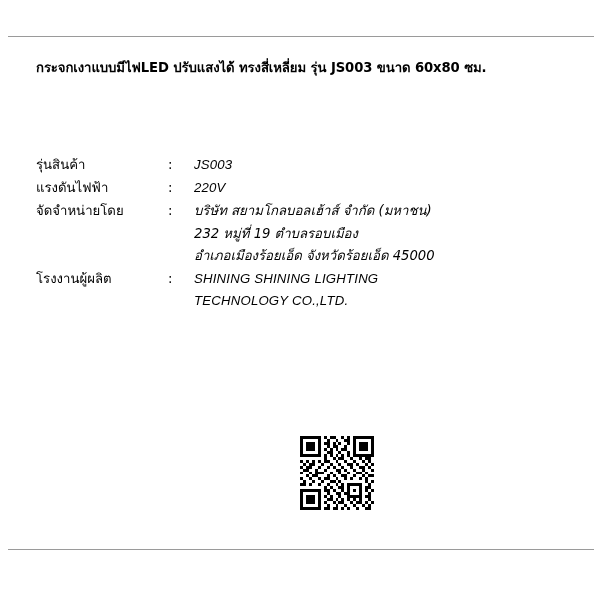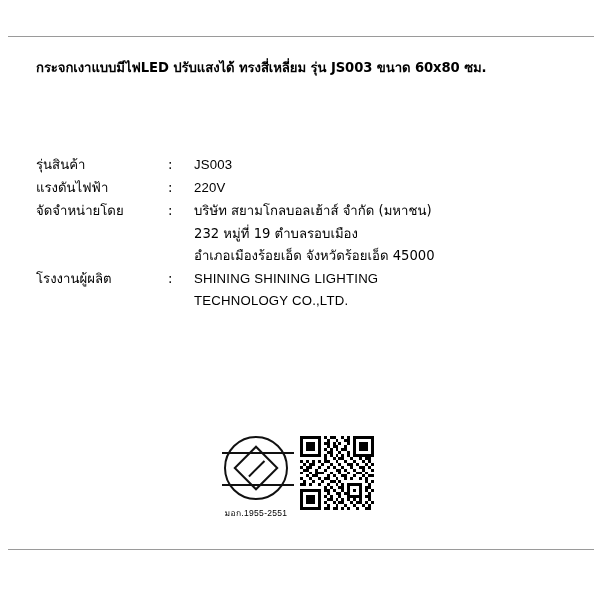--- a/index.html
+++ b/index.html
@@ -67,20 +67,21 @@
     width: 26px;
     padding-bottom: 10px !important;
     text-align: left;
   }
   .c-value {
     padding-bottom: 10px !important;
   }
   .val-line {
     display: block;
     white-space: nowrap;
+    font-style: italic;
   }
   .val-line + .val-line {
     margin-top: 9px;
   }
   .latin {
     font-family: "Liberation Sans", sans-serif;
     letter-spacing: 0.2px;
   }
 
   
@@ -191,28 +192,20 @@
         <td class="c-value">
           <span class="val-line latin">SHINING SHINING LIGHTING</span>
           <span class="val-line latin">TECHNOLOGY CO.,LTD.</span>
         </td>
       </tr>
     </tbody>
   </table>
 
   <div class="logos">
 
-    <div class="tis-wrap">
-      <div class="tis-circle">
-        <div class="tis-bar b1"></div>
-        <div class="tis-bar b2"></div>
-        <div class="tis-diamond"></div>
-      </div>
-      <div class="tis-caption">มอก.1955-2551</div>
-    </div>
 
     <svg class="qr" viewBox="0 0 25 25" shape-rendering="crispEdges" aria-hidden="true">
       <rect x="0" y="0" width="25" height="25" fill="#ffffff"></rect>
       <g fill="#000000">
 
         <rect x="0" y="0" width="7" height="1"></rect>
           <rect x="0" y="6" width="7" height="1"></rect>
         <rect x="0" y="0" width="1" height="7"></rect>
           <rect x="6" y="0" width="1" height="7"></rect>
         <rect x="2" y="2" width="3" height="3"></rect>

